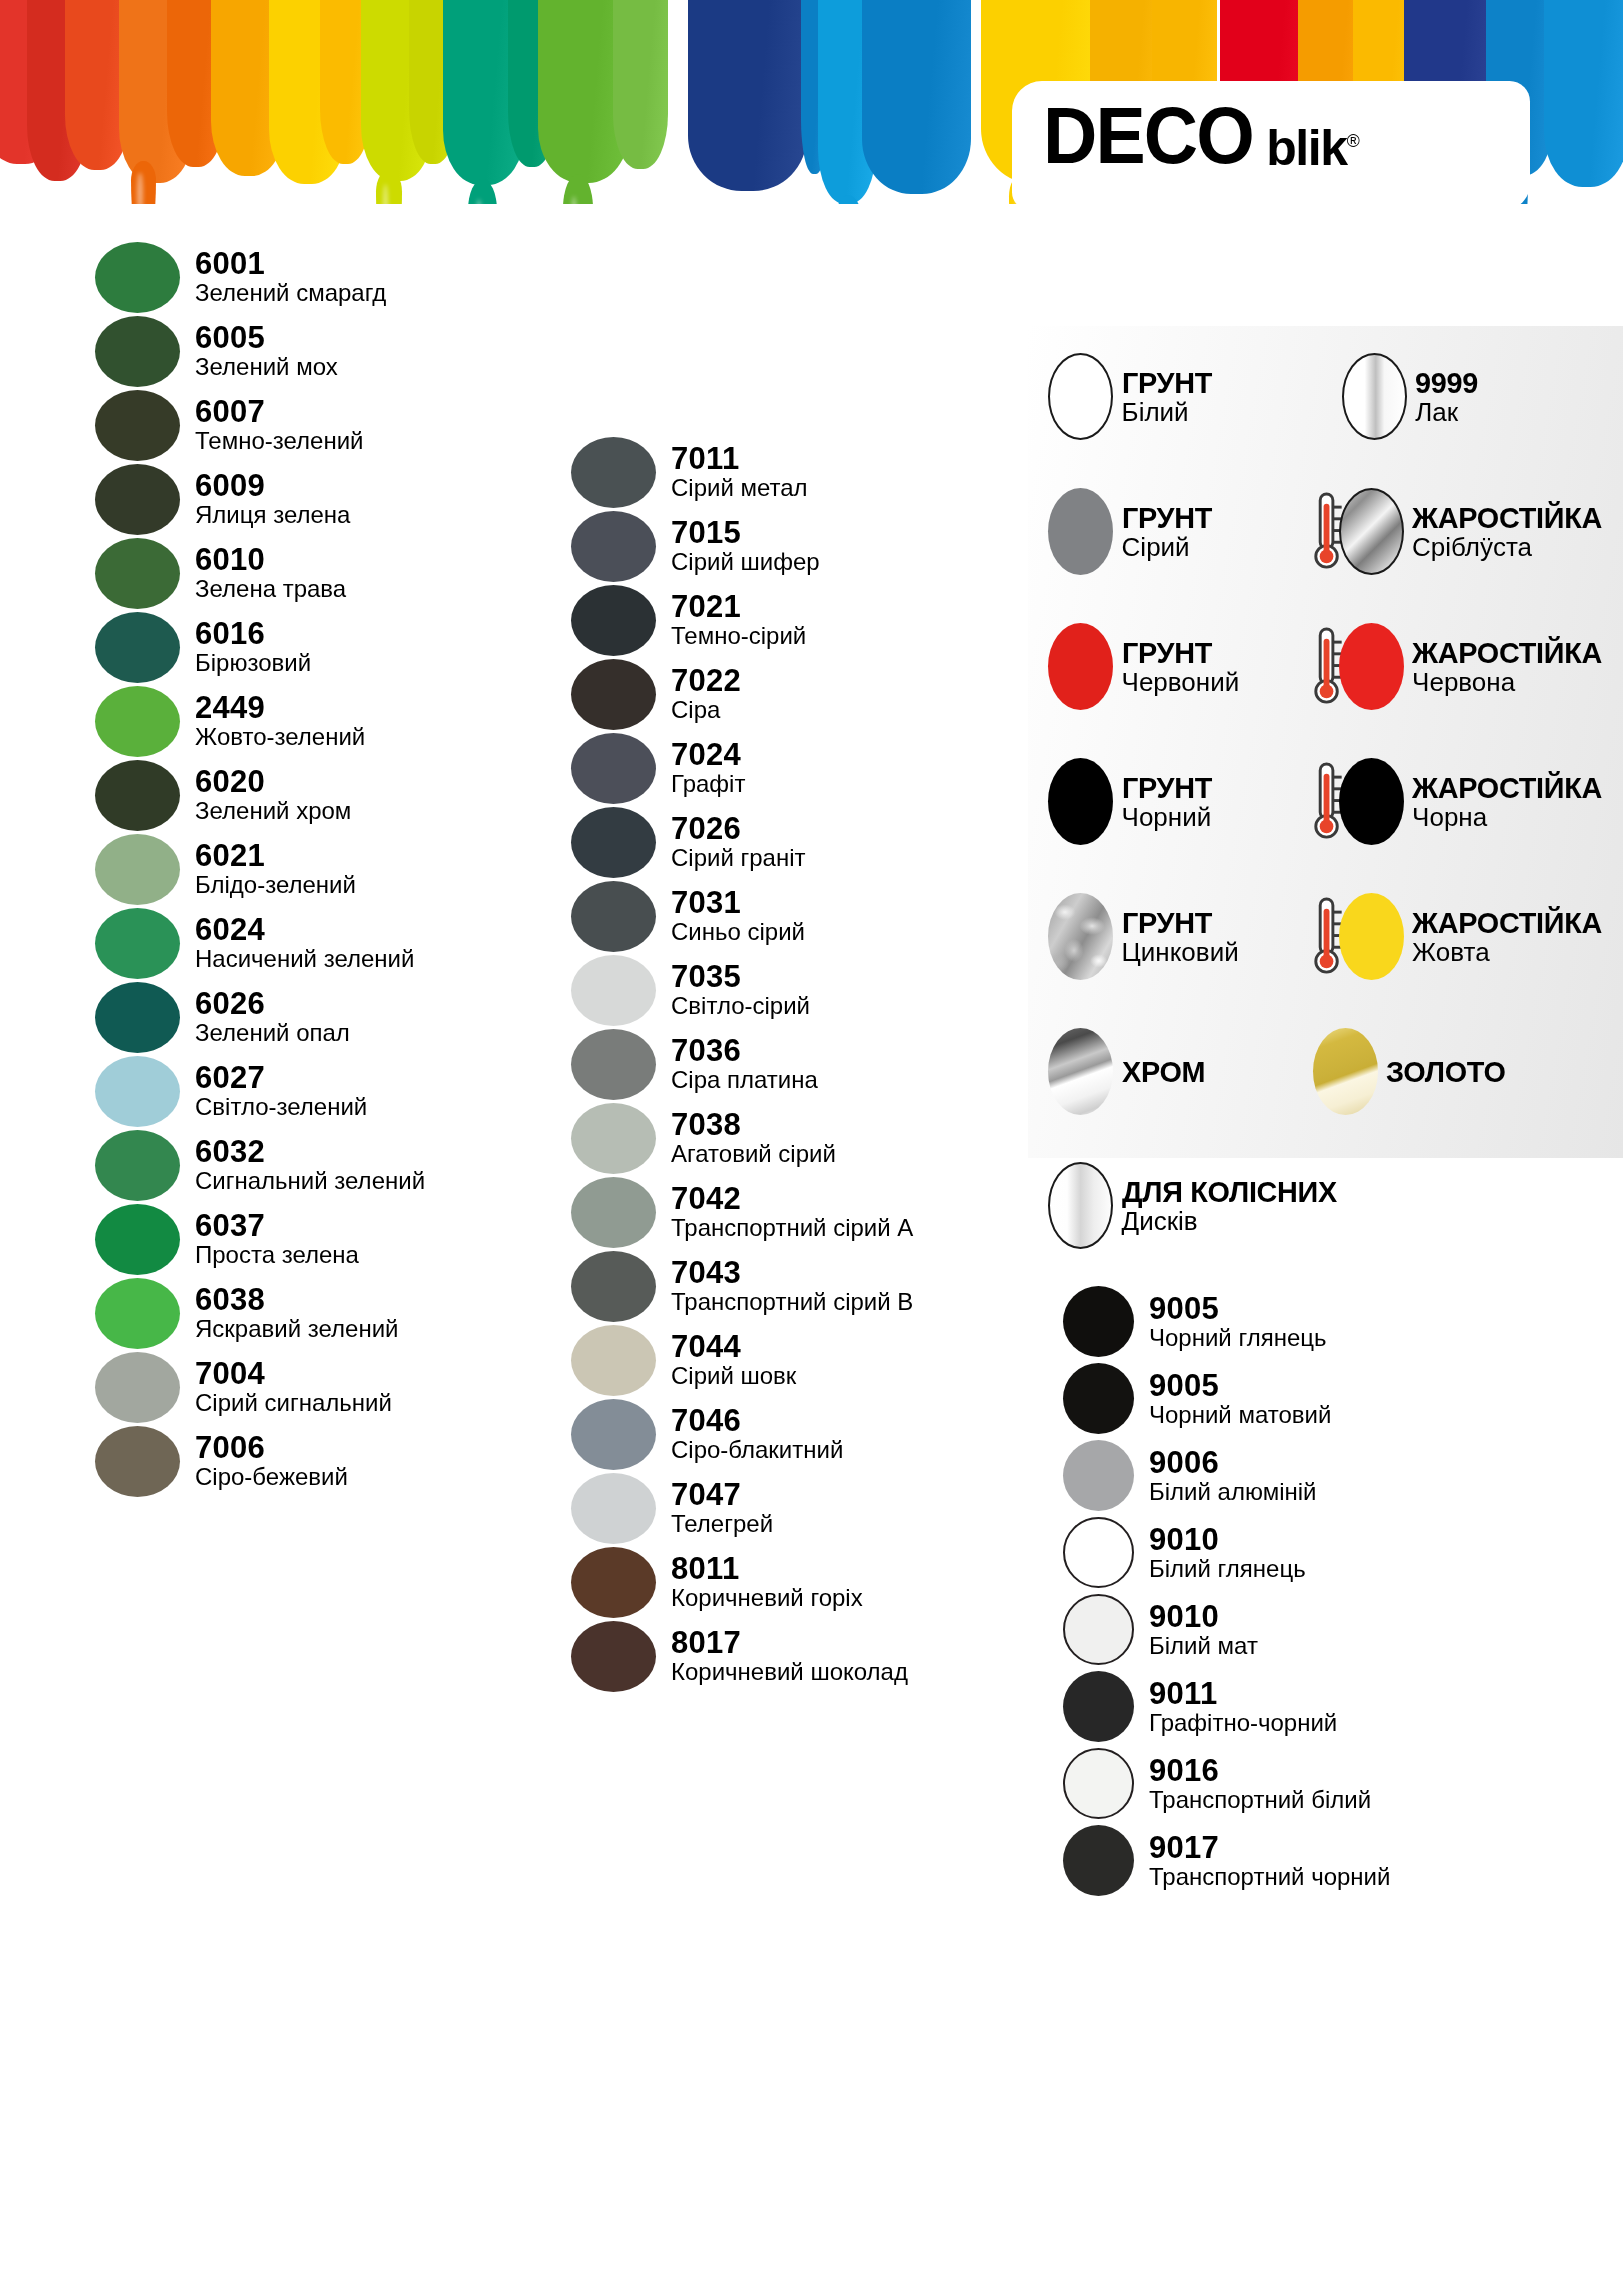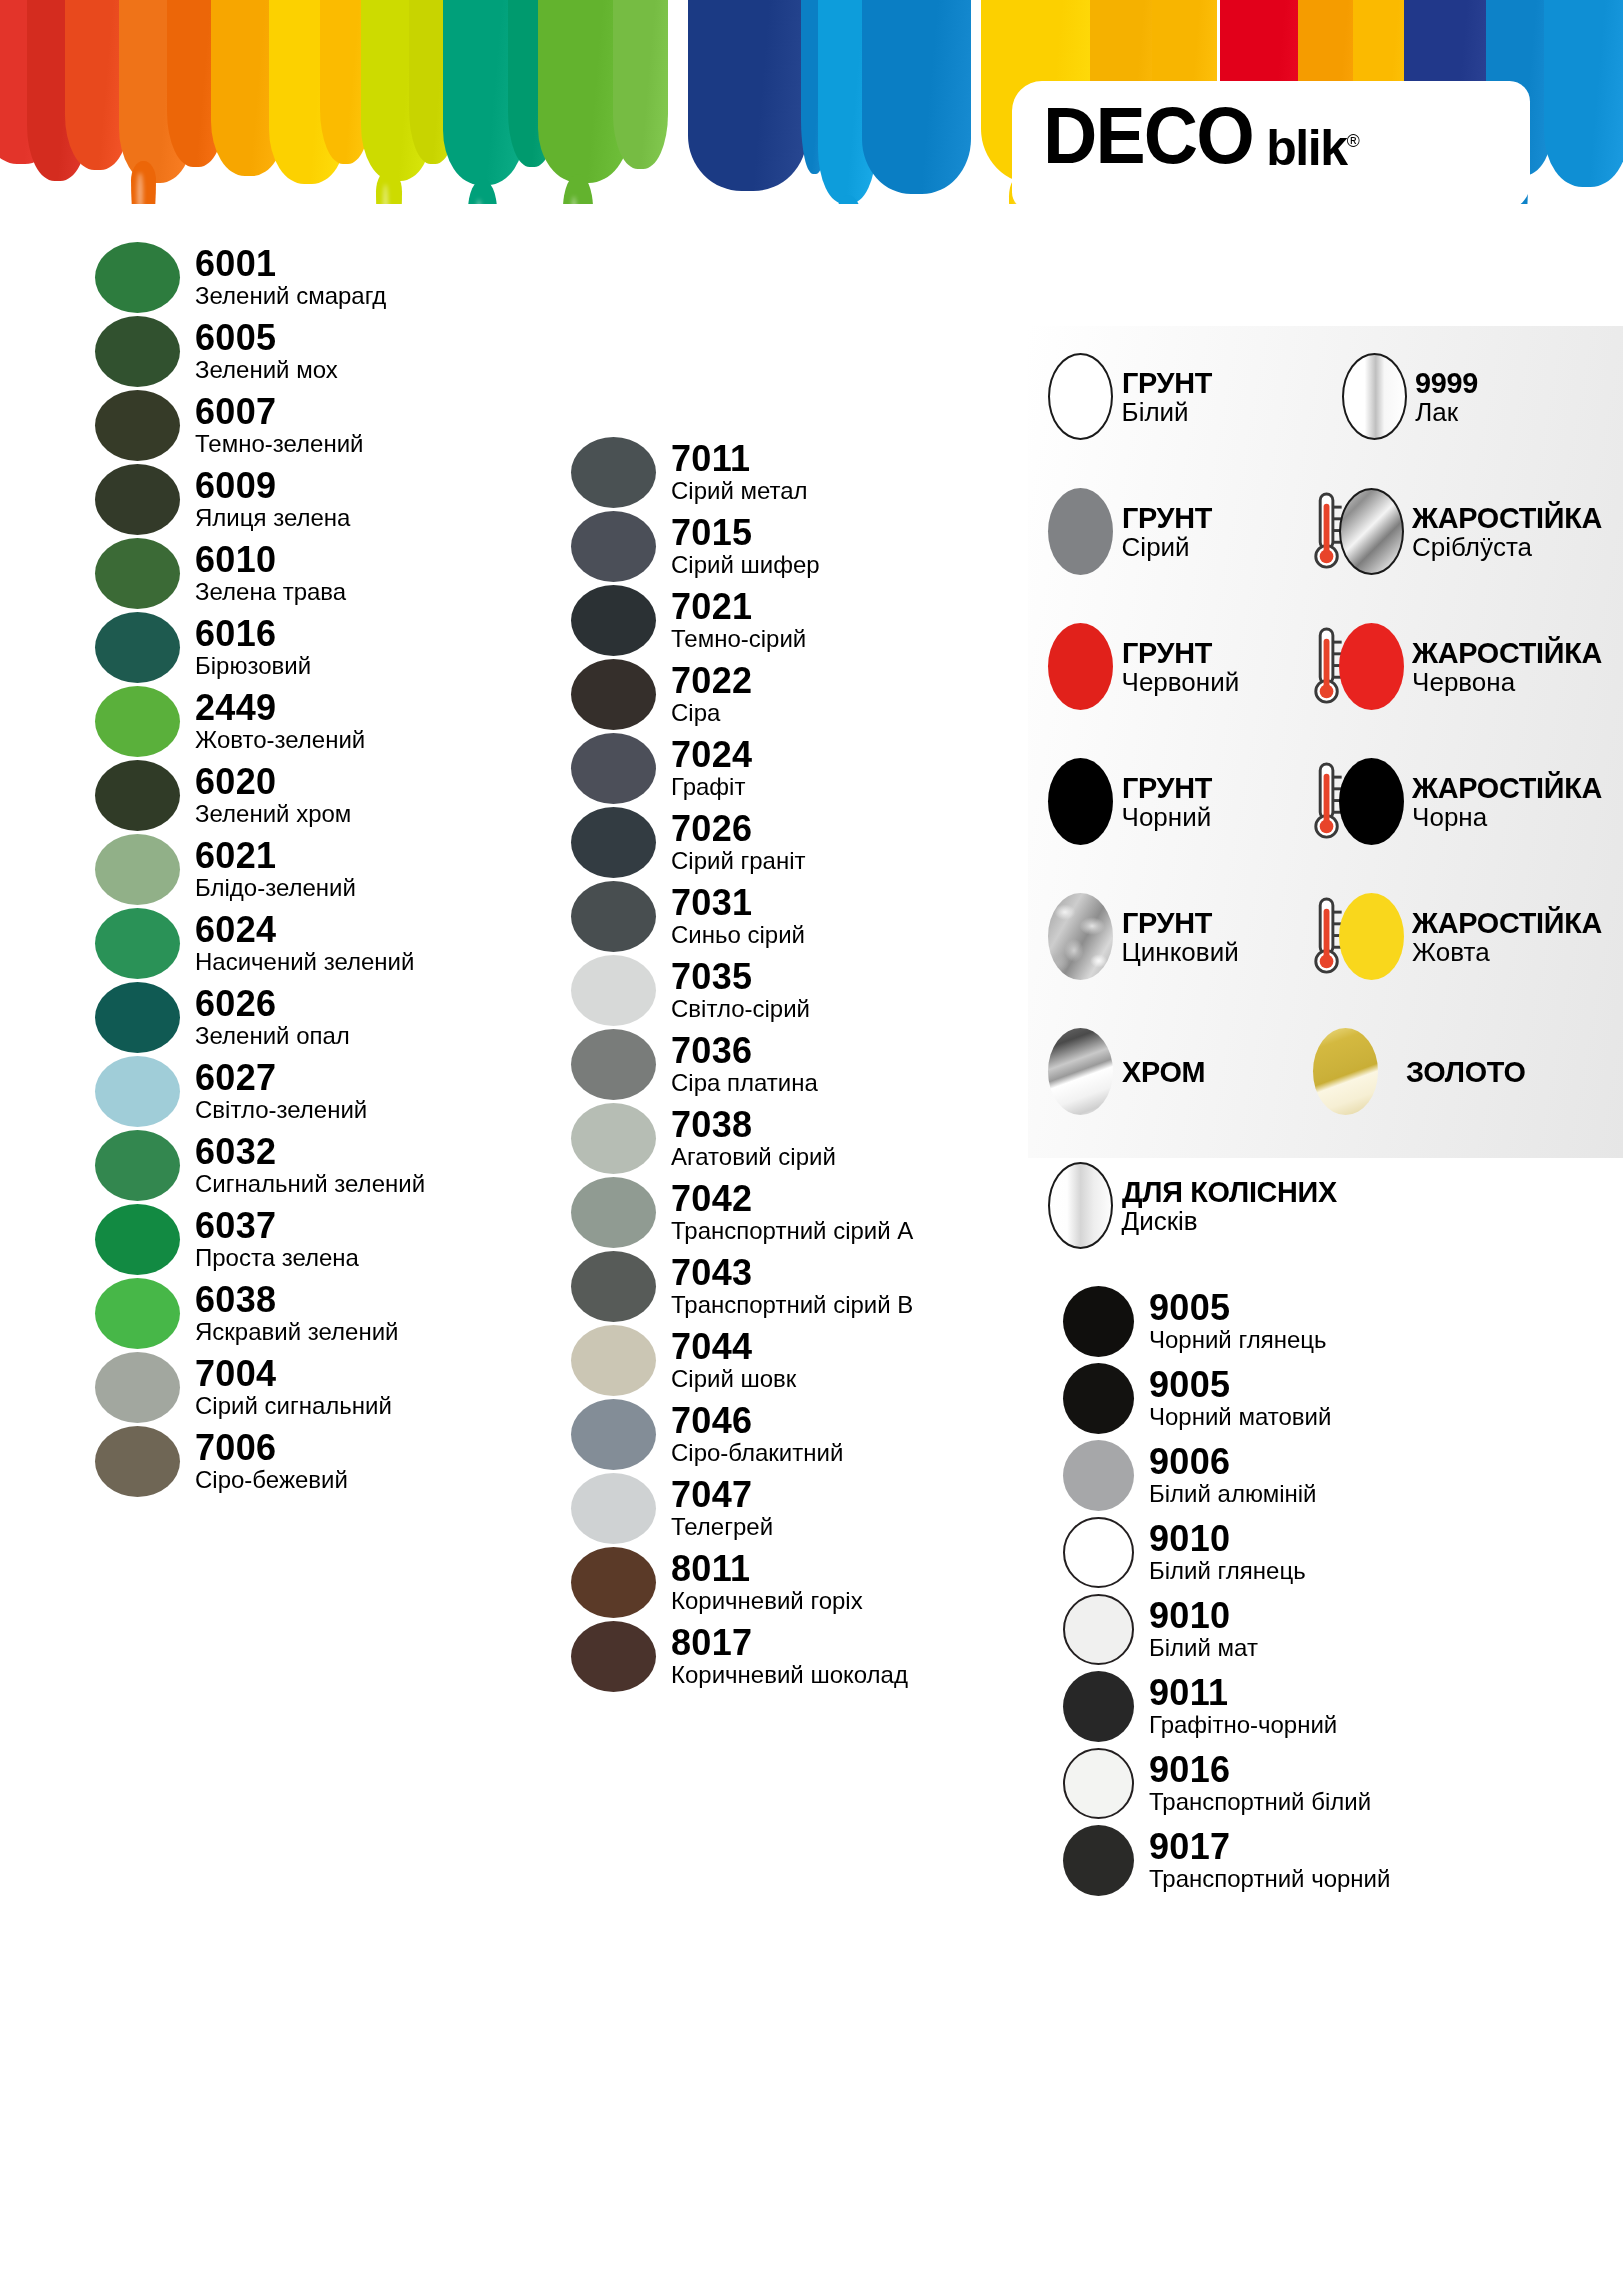--- a/index.html
+++ b/index.html
@@ -83,21 +83,21 @@
     border-radius: 50%;
     position: relative;
   }
   #col-green .dot { width: 85px; height: 71px; }
   #col-grey  .dot { width: 85px; height: 71px; }
   #col-white .dot { width: 71px; height: 71px; }
   .dot.outlined { border: 2px solid #231f20; }
 
   .labels { margin-left: 15px; line-height: 1.02; }
   .code {
-    font-size: 36px; font-weight: 700; color: #000;
+    font-size: 31px; font-weight: 700; color: #000;
     letter-spacing: 0.3px; display: block;
   }
   .cname {
     font-size: 24px; font-weight: 400; color: #000;
     display: block; margin-top: 1.4px; white-space: nowrap;
   }
 
   
   .sp-item { position: absolute; display: flex; align-items: center; }
   .sp-oval {
@@ -297,21 +297,21 @@
           <span class="sp-title">ЖАРОСТІЙКА</span>
           <span class="sp-sub">Жовта</span>
         </div>
       </div>
       <div class="sp-item" style="left: 20.4px; top: 702px;">
         <div class="sp-oval grad-chrome"></div>
         <div class="sp-labels">
           <span class="sp-title only">ХРОМ</span>
         </div>
       </div>
-      <div class="sp-item" style="left: 285px; top: 702px; gap: 20px;">
+      <div class="sp-item" style="left: 285px; top: 702px;">
         <div class="sp-oval grad-gold"></div>
         <div class="sp-labels">
           <span class="sp-title only">ЗОЛОТО</span>
         </div>
       </div>
       <div class="sp-item" style="left: 20.4px; top: 836px;">
         <div class="sp-oval outlined grad-disc"></div>
         <div class="sp-labels">
           <span class="sp-title">ДЛЯ КОЛІСНИХ</span>
           <span class="sp-sub">Дисків</span>

